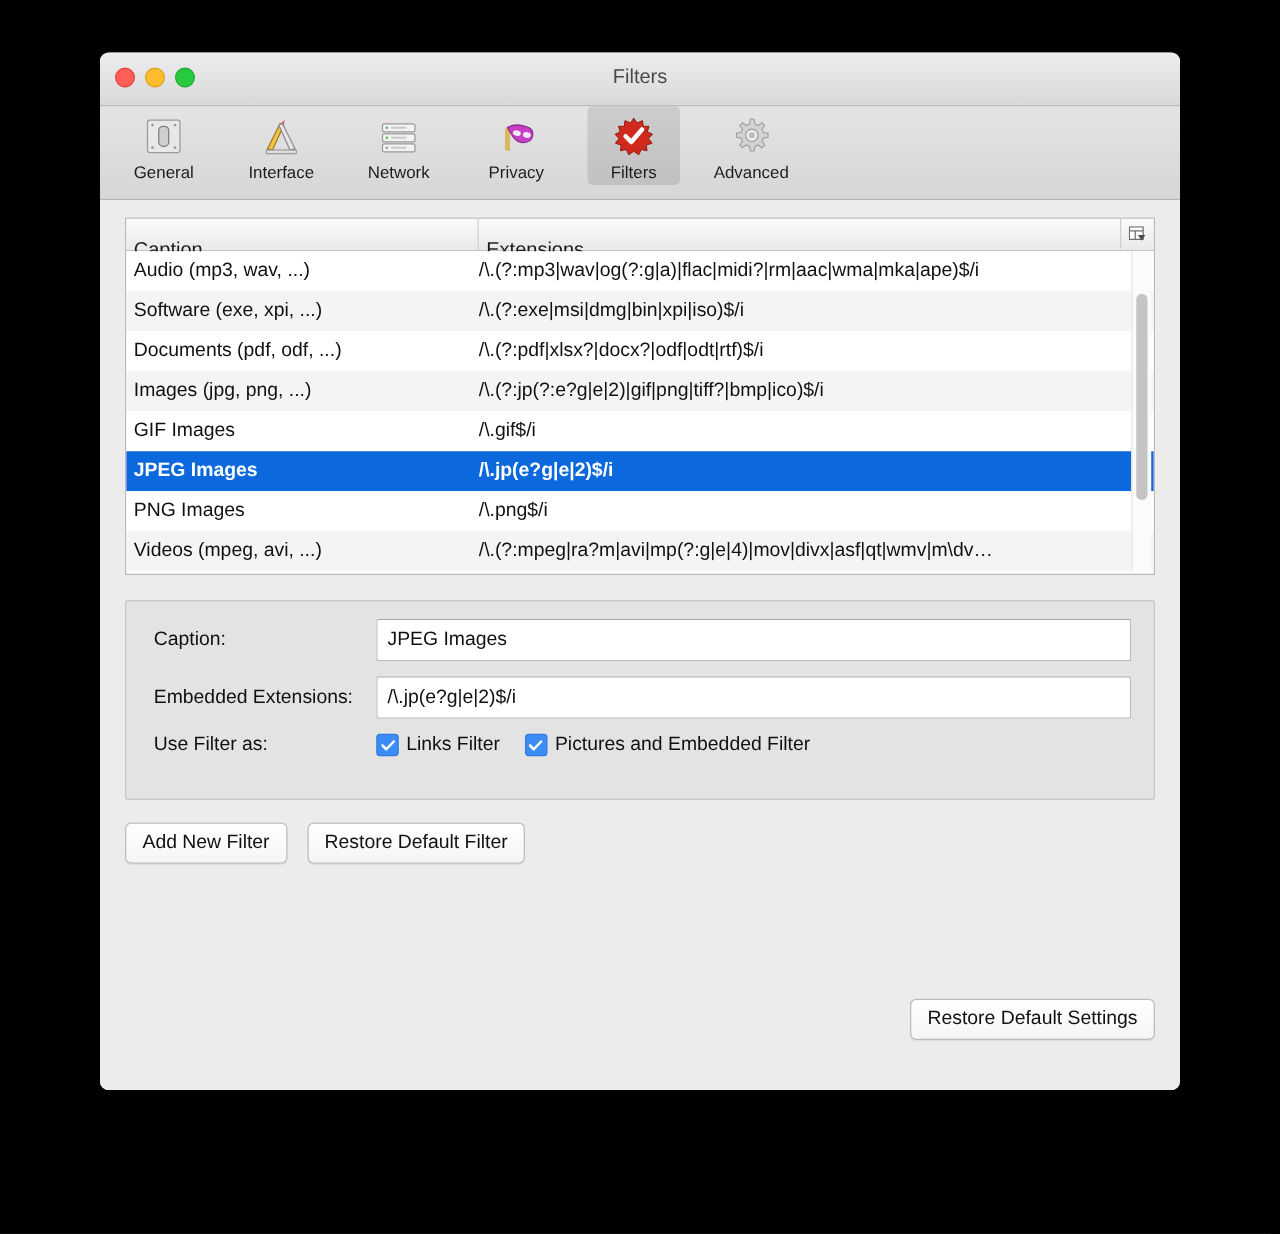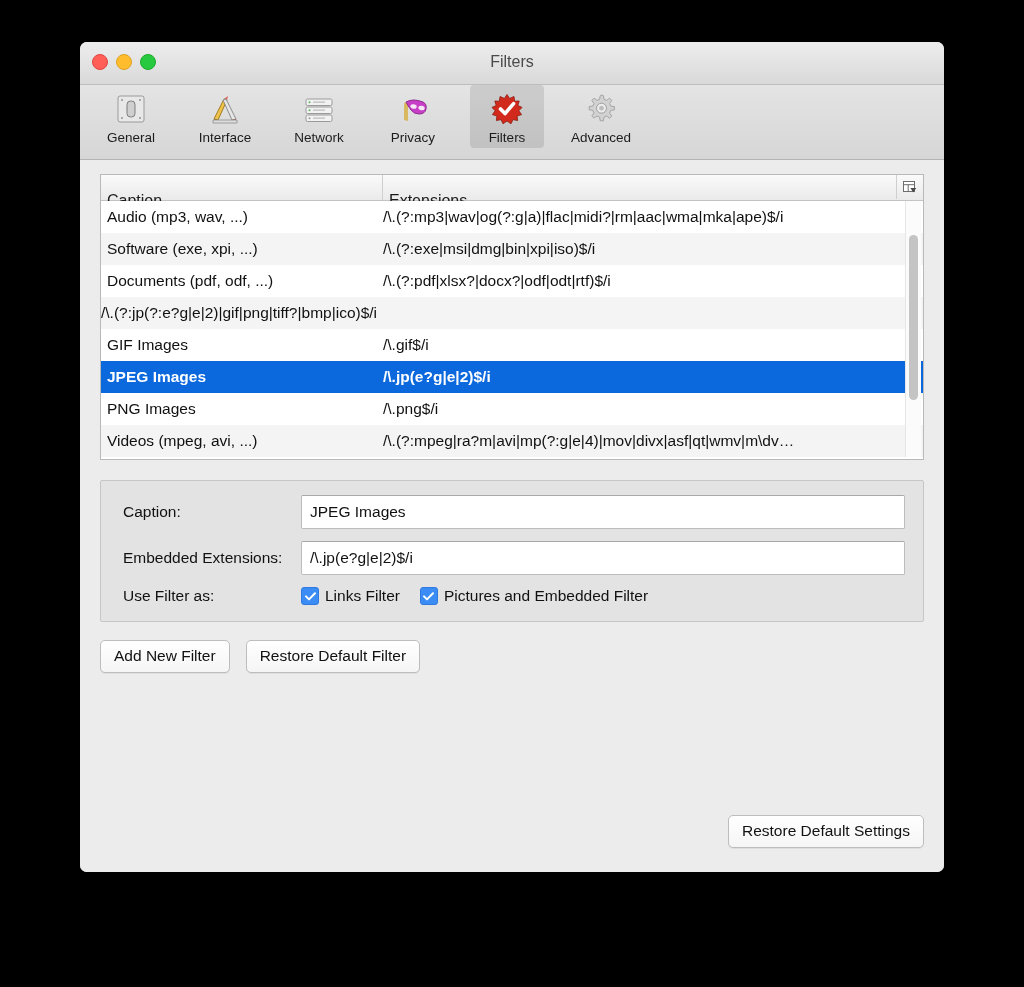--- a/index.html
+++ b/index.html
@@ -181,21 +181,21 @@
   }
 
   
   .form {
     margin-top: 20px;
     background: #e3e3e3;
     border: 1px solid #c6c6c6;
     border-radius: 2px;
     padding: 14px 18px 14px 18px;
     box-sizing: border-box;
-    height: 142px;
+    height: 160px;
   }
   .frow {
     display: flex;
     align-items: center;
     margin-bottom: 12px;
   }
   .frow:last-child { margin-bottom: 0; }
   .flabel {
     width: 182px;
     text-align: left;
@@ -249,21 +249,21 @@
     color: #111;
     padding: 6px 13px 7px 13px;
     white-space: nowrap;
     cursor: default;
     box-shadow: 0 1px 0.5px rgba(0,0,0,0.06);
     font-family: "Liberation Sans", sans-serif;
   }
   .btn-bottom-right {
     position: absolute;
     right: 20px;
-    bottom: 26px;
+    bottom: 42px;
   }
 </style>
 </head>
 <body>
 
 <div id="window">
 
   <div class="titlebar">
     <div class="lights">
       <span class="light red"></span>
@@ -387,20 +387,21 @@
         </div>
         <div class="row even">
           <div class="cell-caption">Software (exe, xpi, ...)</div>
           <div class="cell-ext">/\.(?:exe|msi|dmg|bin|xpi|iso)$/i</div>
         </div>
         <div class="row odd">
           <div class="cell-caption">Documents (pdf, odf, ...)</div>
           <div class="cell-ext">/\.(?:pdf|xlsx?|docx?|odf|odt|rtf)$/i</div>
         </div>
         <div class="row even">
+          <div class="cell-caption">Images (jpg, png, ...)</div>
           <div class="cell-ext">/\.(?:jp(?:e?g|e|2)|gif|png|tiff?|bmp|ico)$/i</div>
         </div>
         <div class="row odd">
           <div class="cell-caption">GIF Images</div>
           <div class="cell-ext">/\.gif$/i</div>
         </div>
         <div class="row selected">
           <div class="cell-caption">JPEG Images</div>
           <div class="cell-ext">/\.jp(e?g|e|2)$/i</div>
         </div>

